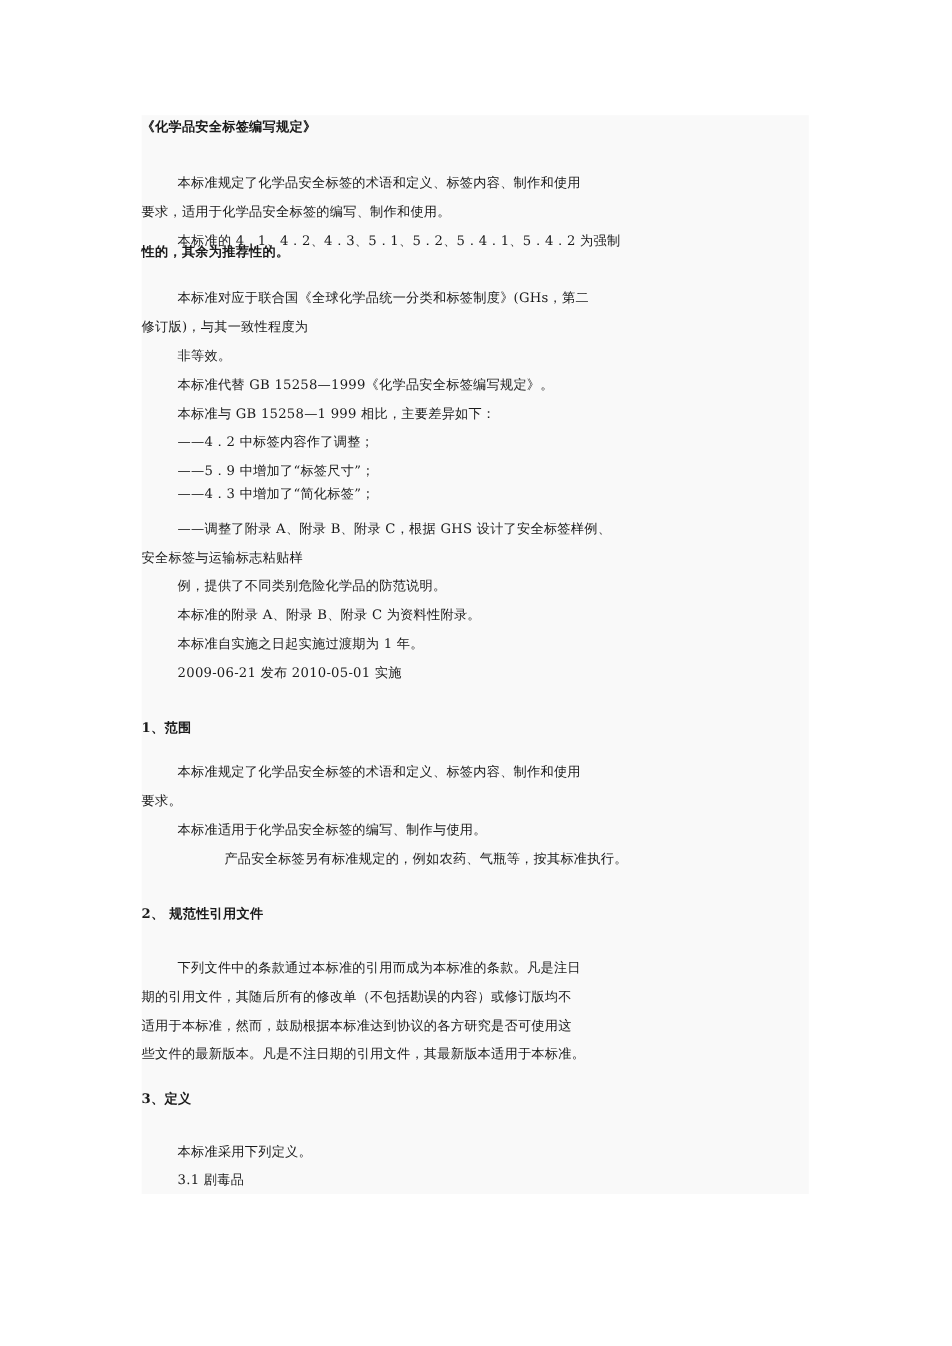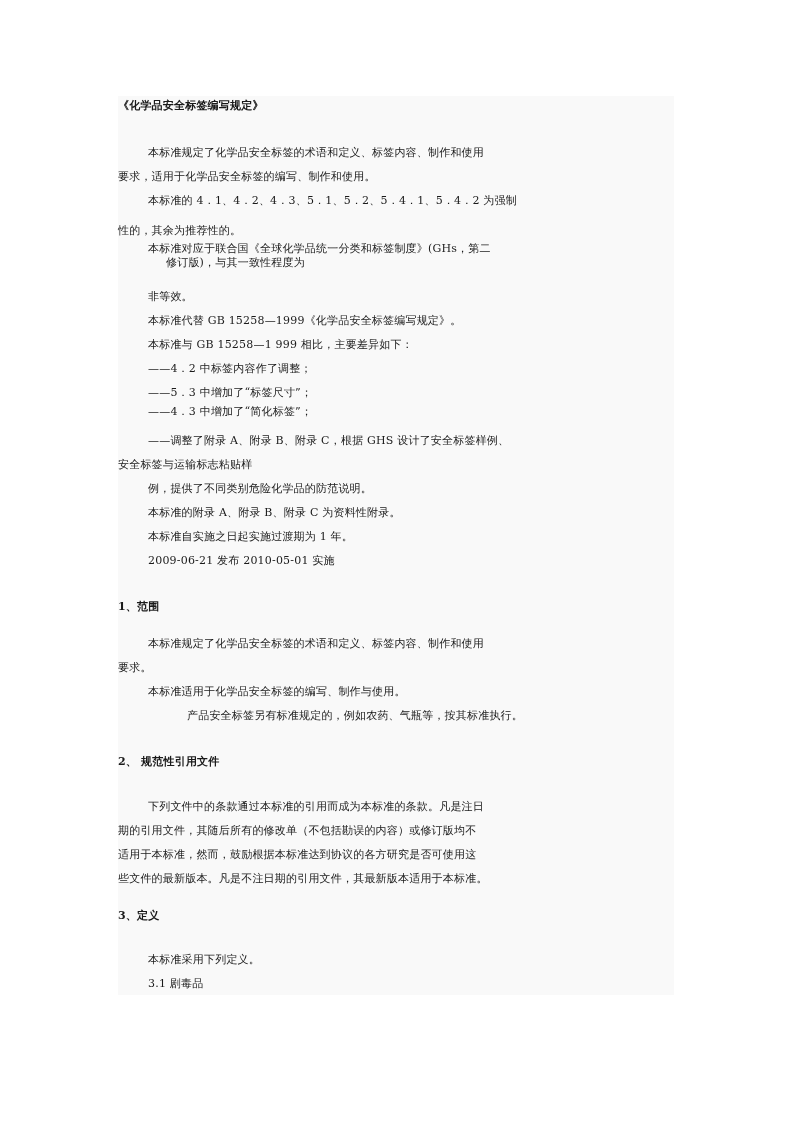--- a/index.html
+++ b/index.html
@@ -39,31 +39,31 @@
 <body>
 
 <div class="page-box"></div>
 
 <div class="line heading" style="top:96px;">《化学品安全标签编写规定》</div>
 
 <div class="line indent" style="top:143px;">本标准规定了化学品安全标签的术语和定义、标签内容、制作和使用</div>
 <div class="line" style="top:167px;">要求，适用于化学品安全标签的编写、制作和使用。</div>
 
 <div class="line indent" style="top:191px;">本标准的 4．1、4．2、4．3、5．1、5．2、5．4．1、5．4．2 为强制</div>
-<div class="line" style="top:221px;">性的，其余为推荐性的。</div>
+<div class="line" style="top:200px;font-weight:bold;">性的，其余为推荐性的。</div>
 
 <div class="line indent" style="top:239px;">本标准对应于联合国《全球化学品统一分类和标签制度》(GHs，第二</div>
-<div class="line" style="top:253px;margin-left:48px;">修订版)，与其一致性程度为</div>
+<div class="line" style="top:263px;">修订版)，与其一致性程度为</div>
 <div class="line indent" style="top:287px;">非等效。</div>
 
 <div class="line indent" style="top:311px;">本标准代替 GB 15258—1999《化学品安全标签编写规定》。</div>
 <div class="line indent" style="top:335px;">本标准与 GB 15258—1 999 相比，主要差异如下：</div>
 
 <div class="line indent" style="top:359px;">——4．2 中标签内容作了调整；</div>
-<div class="line indent" style="top:383px;">——5．3 中增加了“标签尺寸”；</div>
+<div class="line indent" style="top:383px;">——5．9 中增加了“标签尺寸”；</div>
 <div class="line indent" style="top:402px;text-align:center;">——4．3 中增加了“简化标签”；</div>
 <div class="line indent" style="top:431px;">——调整了附录 A、附录 B、附录 C，根据 GHS 设计了安全标签样例、</div>
 <div class="line" style="top:455px;">安全标签与运输标志粘贴样</div>
 <div class="line indent" style="top:479px;">例，提供了不同类别危险化学品的防范说明。</div>
 
 <div class="line indent bold" style="top:503px;">本标准的附录 A、附录 B、附录 C 为资料性附录。</div>
 <div class="line indent bold" style="top:527px;">本标准自实施之日起实施过渡期为 1 年。</div>
 <div class="line indent" style="top:551px;">2009-06-21 发布  2010-05-01 实施</div>
 
 <div class="line heading" style="top:597px;">1、范围</div>

